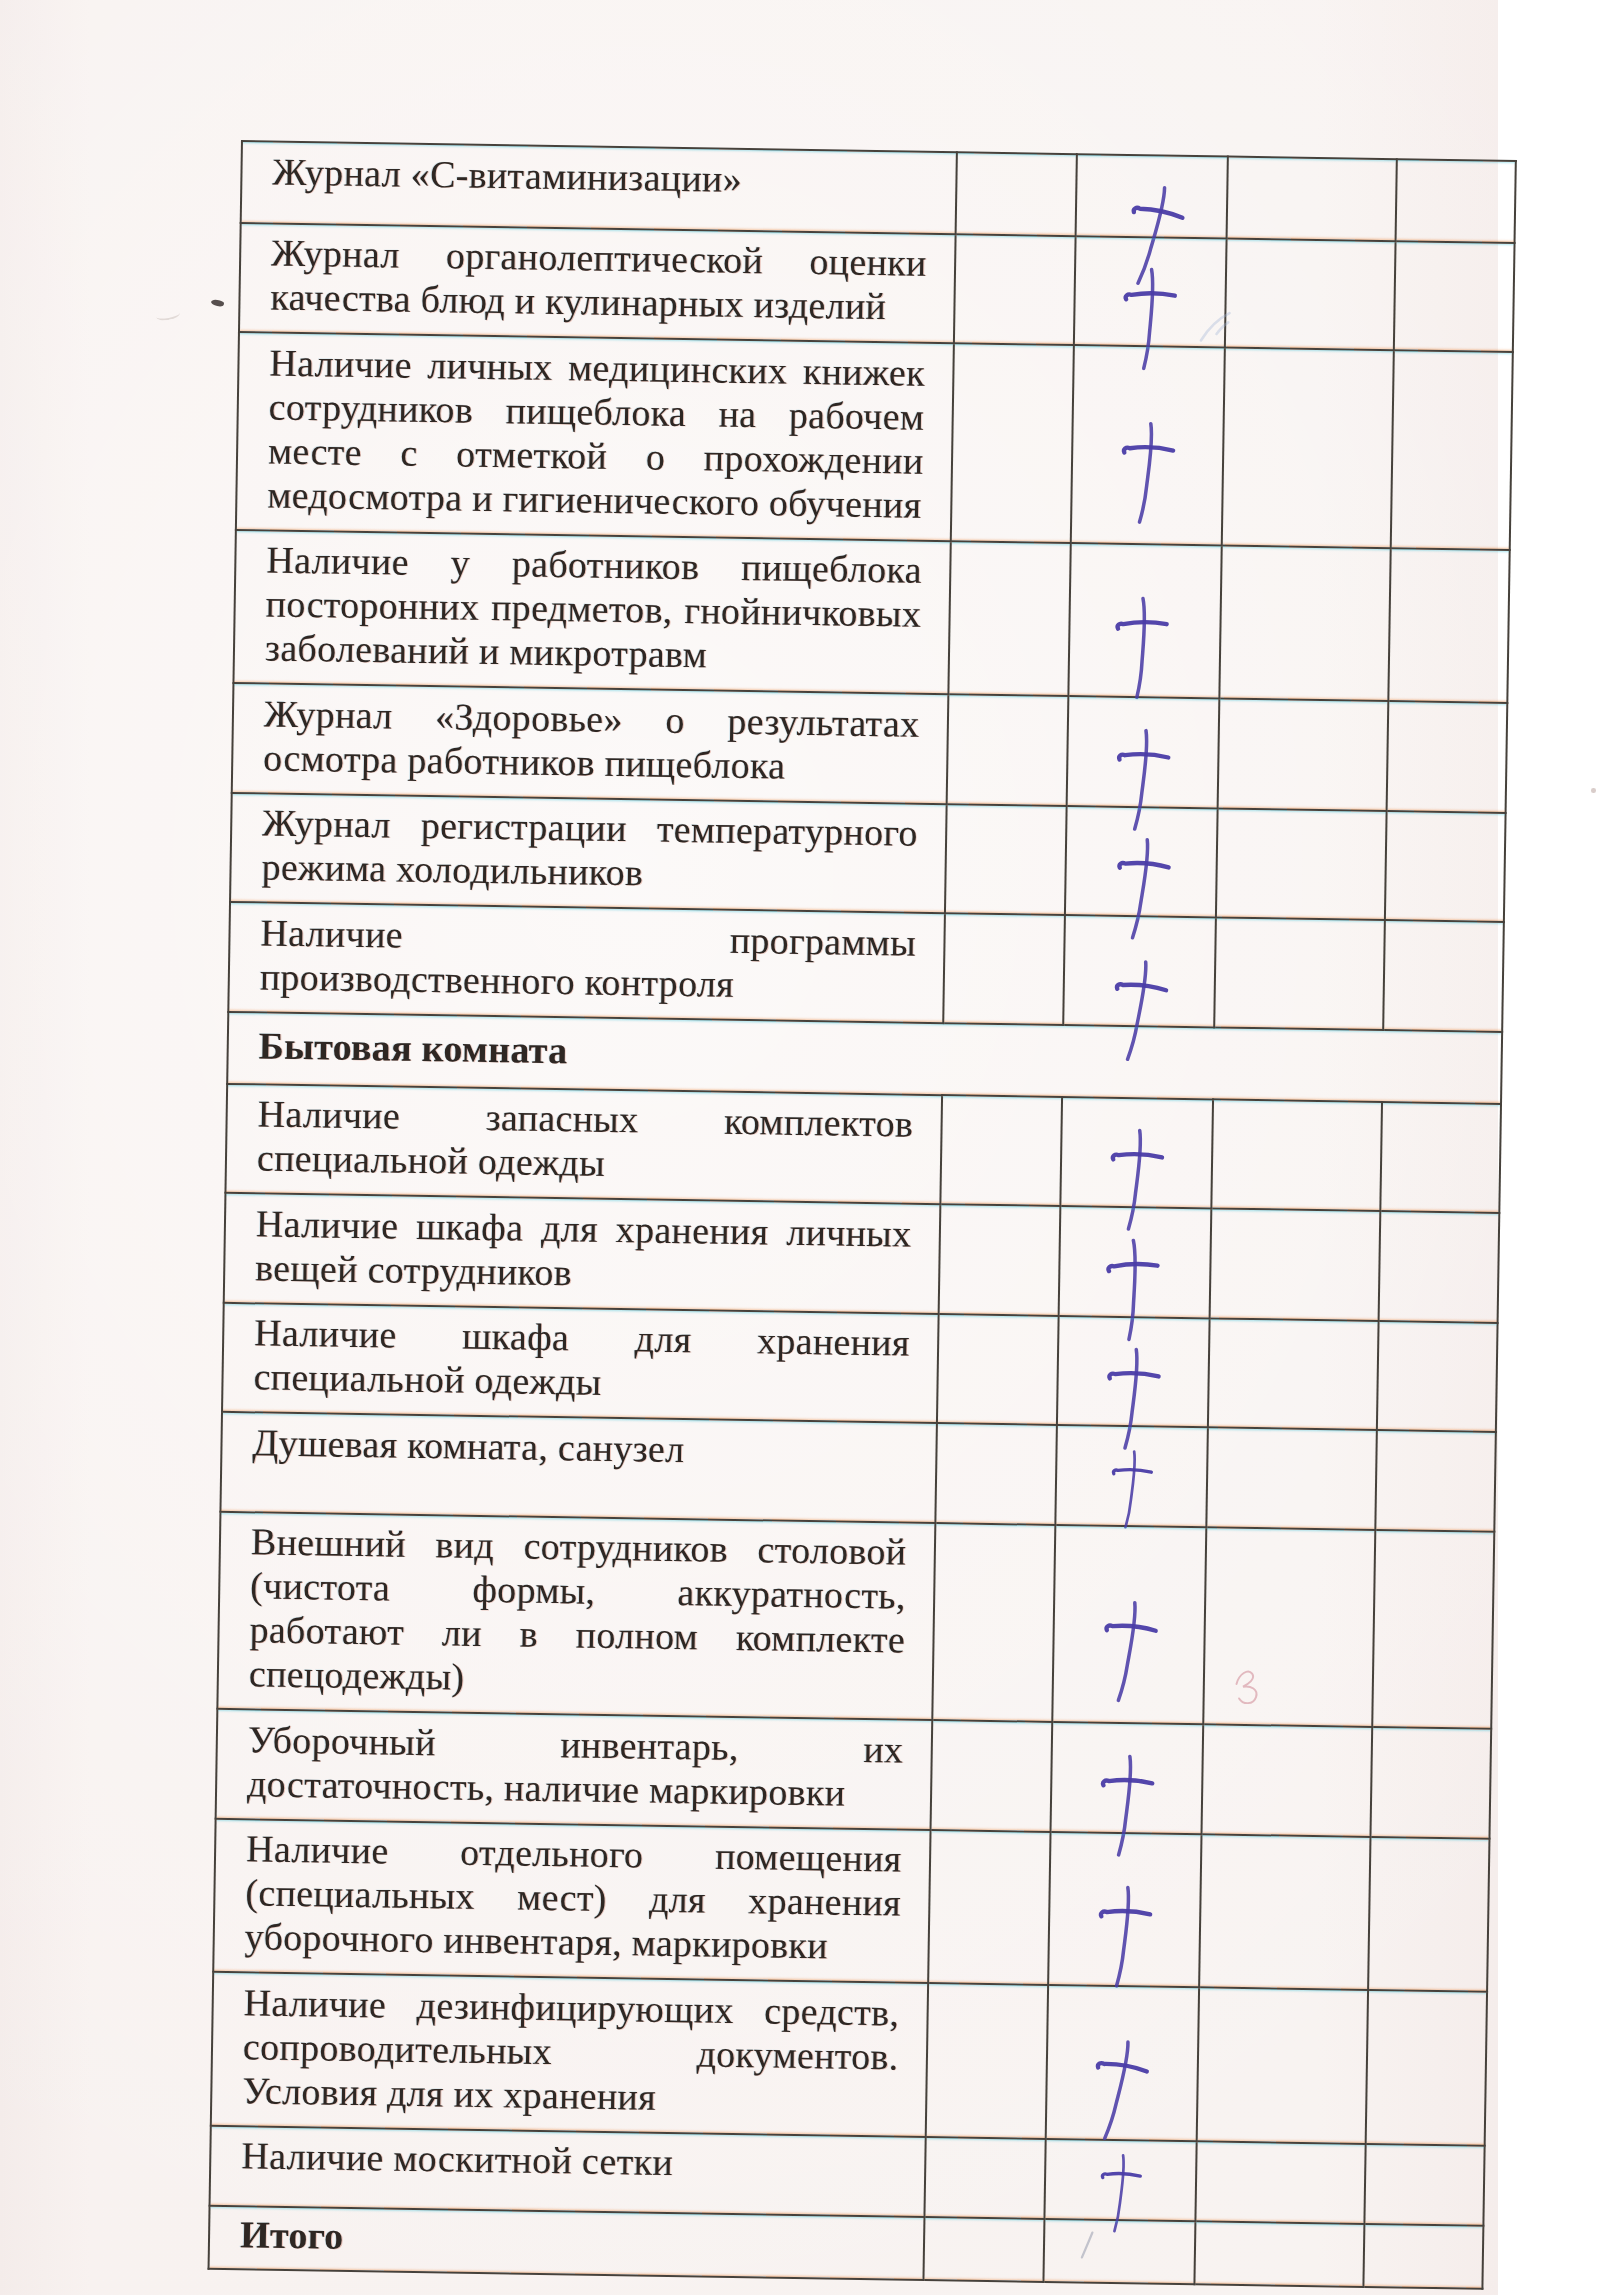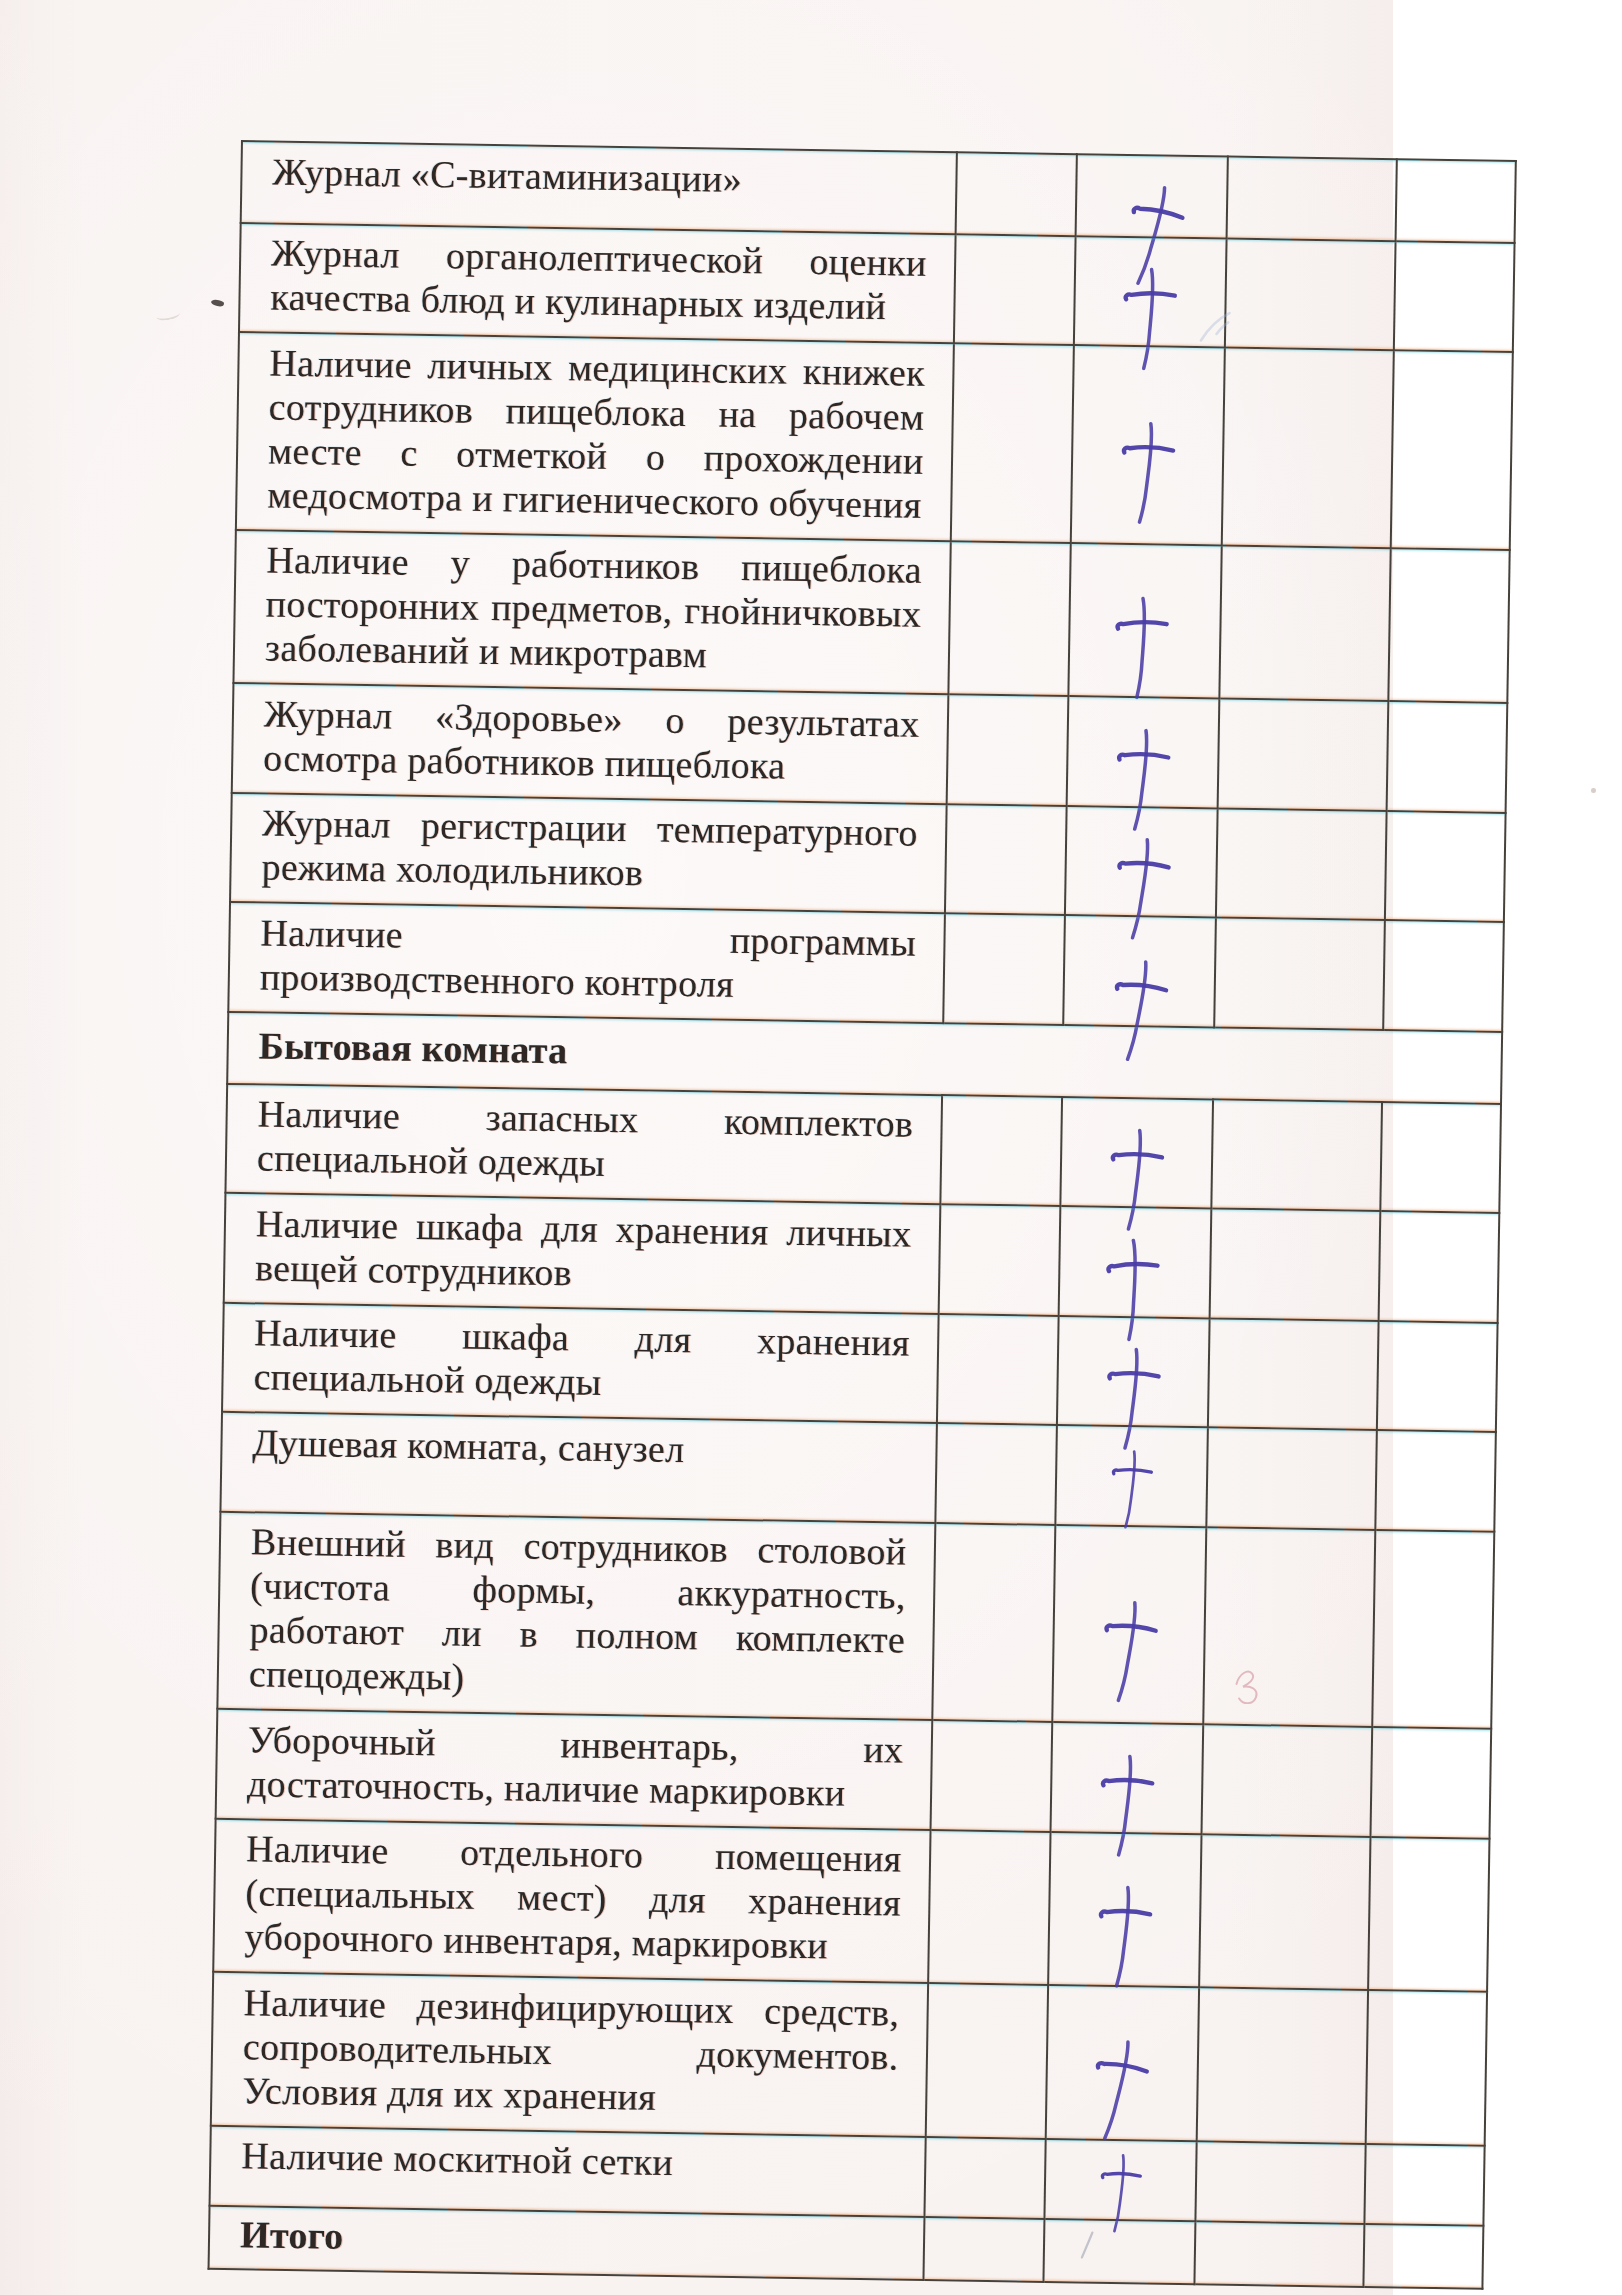--- a/index.html
+++ b/index.html
@@ -3,21 +3,21 @@
 <meta charset="utf-8">
 <style>
   html, body {
     margin: 0; padding: 0;
     width: 1623px; height: 2295px;
     overflow: hidden;
     font-family: "Liberation Serif", "DejaVu Serif", serif;
   }
   .sheet {
     position: relative;
-    width: 1393px; height: 2295px;
+    width: 1498px; height: 2295px;
     background:
       radial-gradient(150% 120% at 42% 38%, rgba(255,255,255,.55) 0%, rgba(255,255,255,0) 55%),
       linear-gradient(90deg, #f4ecea 0%, #f8f2f0 6%, #f8f3f1 88%, #f5edeb 100%),
       #f7f1ef;
     background-color: var(--paper, #f7f1ef);
   }
   
   .table-rotor {
     position: absolute;
     left: 241px; top: 140px;

